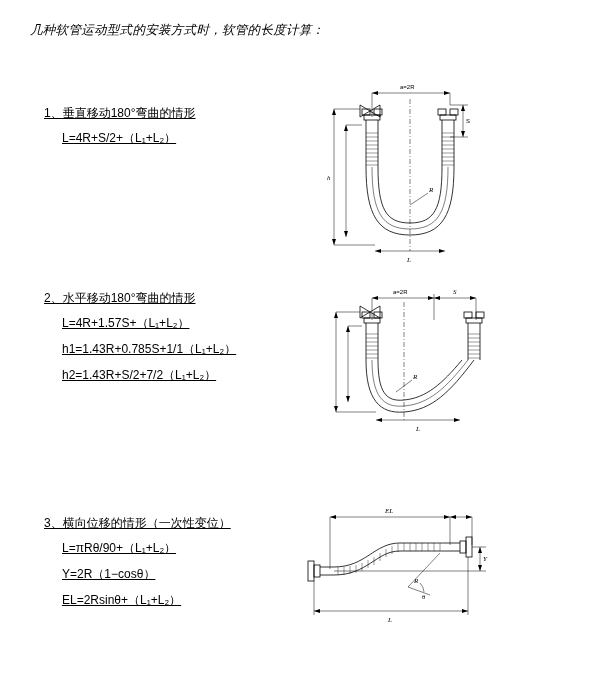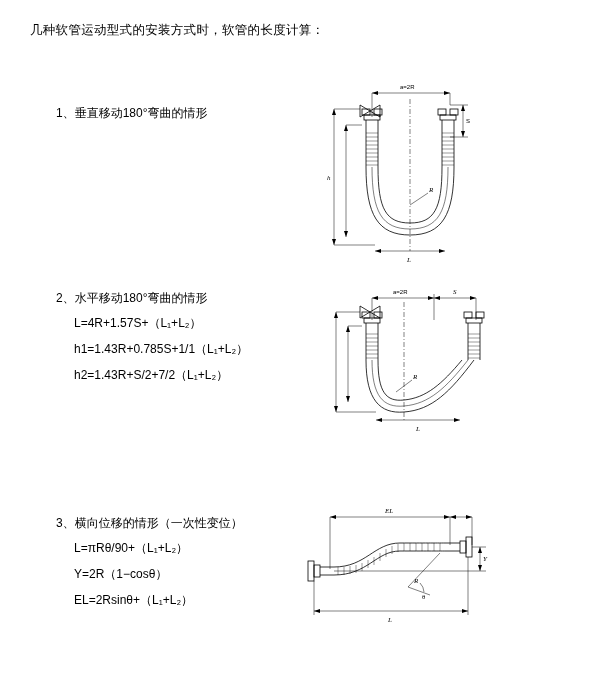--- a/index.html
+++ b/index.html
@@ -21,34 +21,36 @@
     width: 600px;
     height: 675px;
   }
   .heading {
     position: absolute;
     left: 30px;
     top: 22px;
     font-size: 12.5px;
     letter-spacing: 0.3px;
     white-space: nowrap;
+    font-style: italic;
   }
   .section {
     position: absolute;
     left: 0;
     width: 600px;
   }
   .sec1 { top: 105px; }
   .sec2 { top: 290px; }
   .sec3 { top: 515px; }
 
   .txtblock {
     position: absolute;
-    left: 56px;
+    left: 44px;
     width: 260px;
+    text-decoration: underline;
   }
   .sec-title {
     font-size: 12px;
     white-space: nowrap;
     margin-bottom: 8px;
   }
   .formula {
     font-size: 12px;
     white-space: nowrap;
     margin-bottom: 9px;
@@ -74,20 +76,21 @@
 </head>
 <body>
 
 <div class="page">
 
   <div class="heading">几种软管运动型式的安装方式时，软管的长度计算：</div>
 
   <div class="section sec1">
     <div class="txtblock">
       <div class="sec-title">1、垂直移动180°弯曲的情形</div>
+      <div class="formula">L=4R+S/2+（L₁+L₂）</div>
     </div>
 
     <div class="figure fig1">
       <svg width="190" height="200" viewBox="0 0 190 200">
 
         <line class="dim" x1="72" y1="18" x2="150" y2="18"></line>
         <path class="fillb" d="M72,18 l6,-2 v4 z"></path>
         <path class="fillb" d="M150,18 l-6,-2 v4 z"></path>
         <text class="lbl" x="100" y="14">a=2R</text>
 

